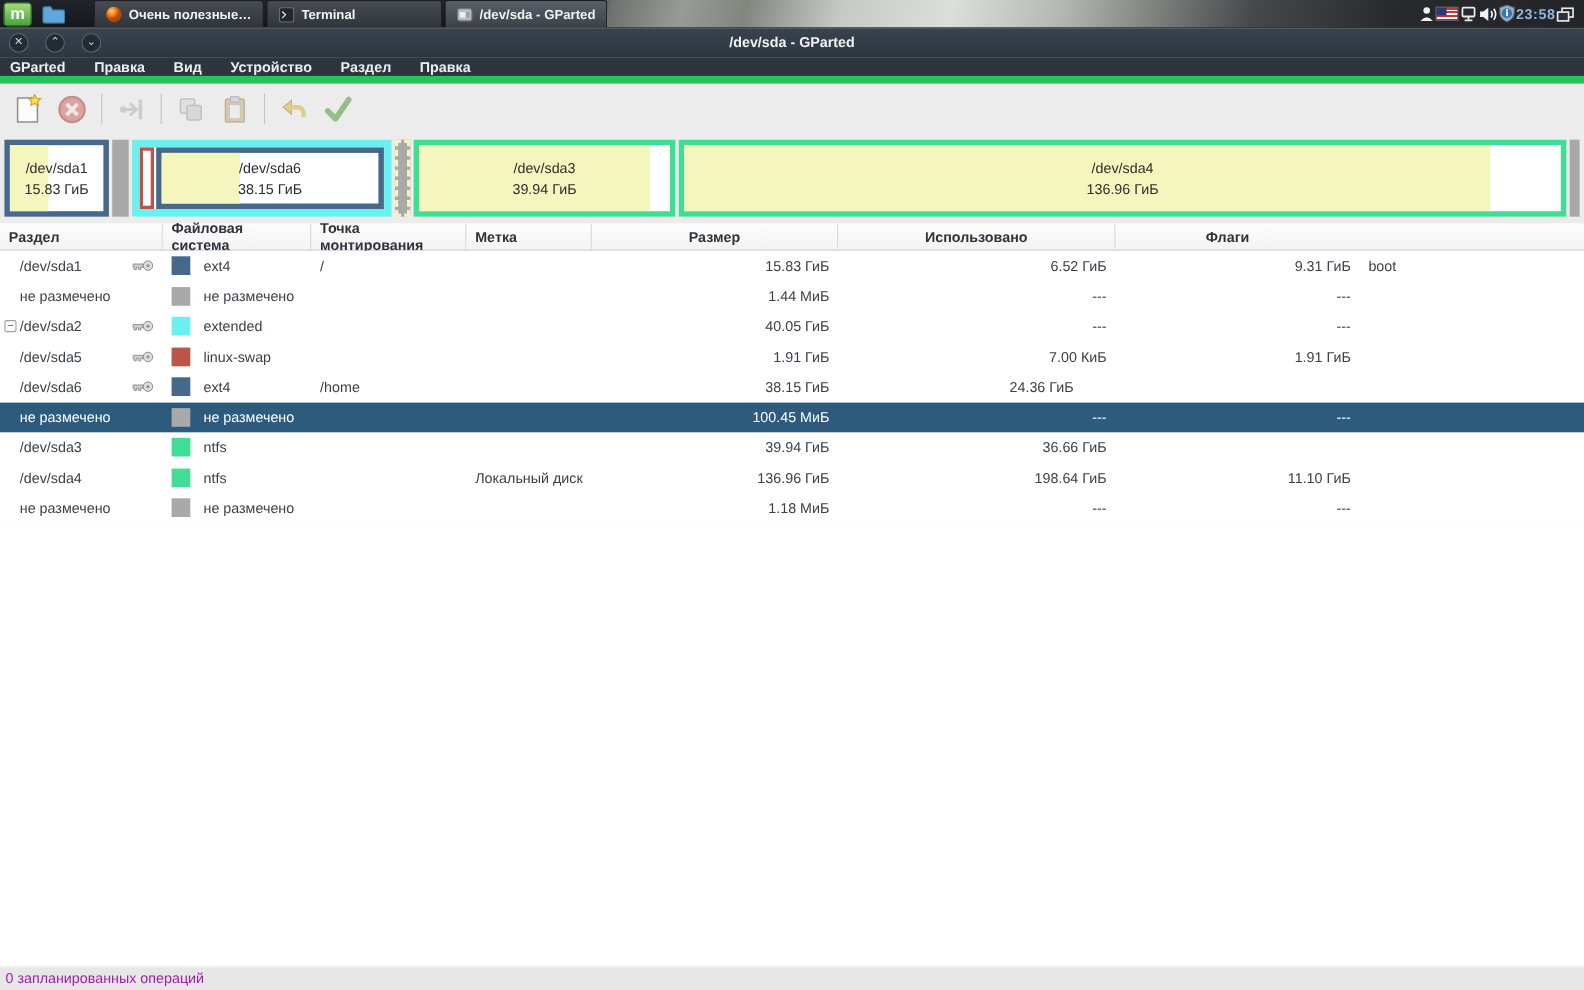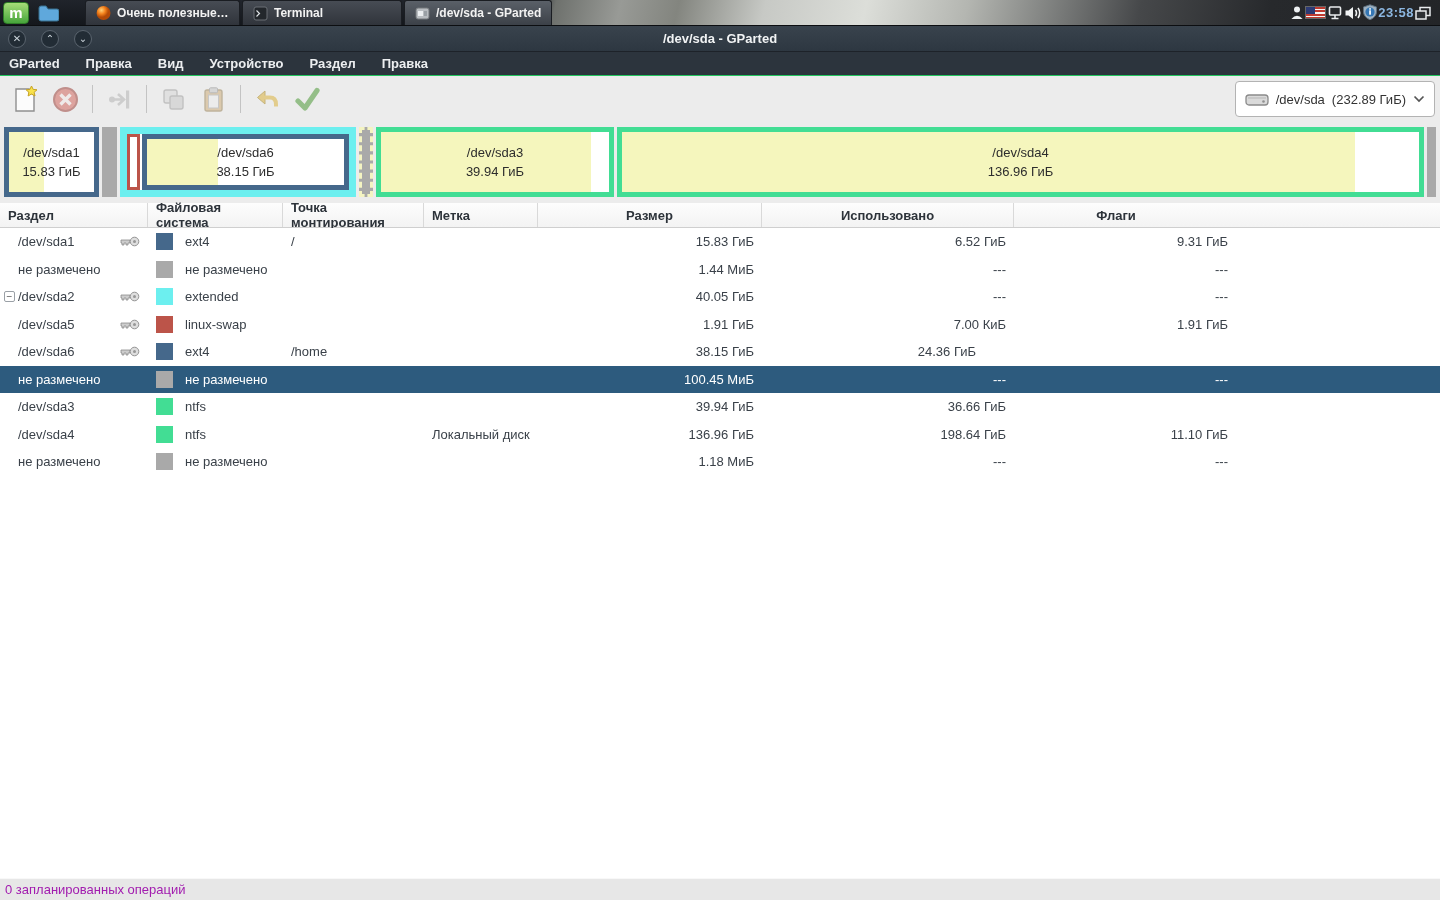--- a/index.html
+++ b/index.html
@@ -29,21 +29,21 @@
   .flag::after { content:""; position:absolute; left:0; top:0; width:9px; height:7px; background:#2c3a74; }
 
   
   .titlebar { height:26px; flex:0 0 26px; background:linear-gradient(#39434d,#2d3741); display:flex; align-items:center; position:relative; border-bottom:1px solid #1d2229; }
   .winbtn { width:18px; height:18px; border-radius:50%; background:#222c35; border:1px solid #5a646e;
     color:#cdd6dc; font-size:10px; line-height:16px; text-align:center; margin-left:8px; }
   .winbtn:nth-child(2){ margin-left:15px; } .winbtn:nth-child(3){ margin-left:15px; }
   .wtitle { position:absolute; left:0; right:0; text-align:center; color:#f1f3f4; font-size:13px; font-weight:bold; }
 
   
-  .menubar { height:24px; flex:0 0 24px; background:#2c343d; display:flex; align-items:center; border-bottom:1px solid #22c55e; }
+  .menubar { height:24px; flex:0 0 24px; background:#2c343d; display:flex; align-items:center; border-bottom:7px solid #22c55e; }
   .menu-item { color:#eceef0; font-size:13px; font-weight:bold; padding:0 13px; height:100%; display:flex; align-items:center; }
   .menu-item:first-child { padding-left:9px; }
 
   
   .toolbar { height:46px; flex:0 0 46px; background:#ececec; display:flex; align-items:center; padding-left:8px; position:relative; }
   .tbtn { width:34px; height:34px; display:flex; align-items:center; justify-content:center; margin-right:6px; }
   .tbtn.disabled { opacity:.45; }
   .tsep { width:1px; height:28px; background:#c3c3c3; margin:0 9px 0 4px; }
   .device-combo { position:absolute; right:5px; top:5px; height:36px; min-width:172px; background:#fff;
     border:1px solid #b3b3b3; border-radius:4px; display:flex; align-items:center; gap:7px; padding:0 9px; font-size:13px; color:#333; }
@@ -209,32 +209,20 @@
     <svg width="27" height="27" viewBox="0 0 27 27">
         <path d="M11 5 L3.5 11.5 L11 18 z" fill="#dbb33e" stroke="#a5831f"></path>
         <path d="M9 11.5 h7 q6 0 6 7 v2" stroke="#dbb33e" stroke-width="4" fill="none"></path>
       </svg>
   </div>
   <div class="tbtn disabled" style="opacity:.55">
     <svg width="27" height="27" viewBox="0 0 27 27">
         <path d="M4 15 l7 7 L23 4.5" stroke="#4d9a37" stroke-width="5.2" fill="none" stroke-linecap="round" stroke-linejoin="round"></path>
       </svg>
   </div>
-  <div class="device-combo">
-    <svg width="24" height="20" viewBox="0 0 24 20">
-        <rect x="1" y="6" width="22" height="10" rx="3" fill="#dadada" stroke="#8a8a8a" stroke-width="1.3"></rect>
-        <path d="M3 9 h18" stroke="#b5b5b5"></path>
-        <circle cx="18.5" cy="12.5" r="1.3" fill="#909090"></circle>
-      </svg>
-    <span>/dev/sda</span>
-    <span>(232.89 ГиБ)</span>
-    <svg width="12" height="8" viewBox="0 0 12 8">
-        <path d="M1.5 1.5 L6 6 L10.5 1.5" stroke="#555" stroke-width="1.7" fill="none"></path>
-      </svg>
-  </div>
 </div>
 
 <div class="diskbar-wrap">
   <div class="diskbar">
     <div class="seg pbox" style="width: 95px; border-color: rgb(69, 104, 139);">
       <div class="used" style="width: 41%; background-color: rgb(245, 246, 189);"></div>
       <div class="seg-label">
         <span>/dev/sda1</span>
         <span>15.83 ГиБ</span>
       </div>
@@ -292,20 +280,21 @@
       </div>
     <div class="c w1">
         <span class="fsq" style="background-color: rgb(69, 104, 139);"></span>
         <span>ext4</span>
       </div>
     <div class="c w2">/</div>
     <div class="c w3"></div>
     <div class="c w4 num">15.83 ГиБ</div>
     <div class="c w5 num">6.52 ГиБ</div>
     <div class="c w6 num">9.31 ГиБ</div>
+    <div class="c w7">boot</div>
   </div>
 
   <div class="trow">
     <div class="c c-part w0">
         <span class="pname">не размечено</span>
       </div>
     <div class="c w1">
         <span class="fsq" style="background-color: rgb(169, 169, 169);"></span>
         <span>не размечено</span>
       </div>

